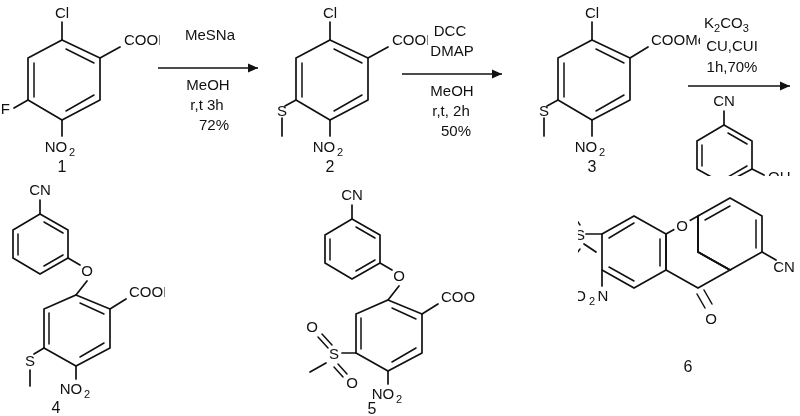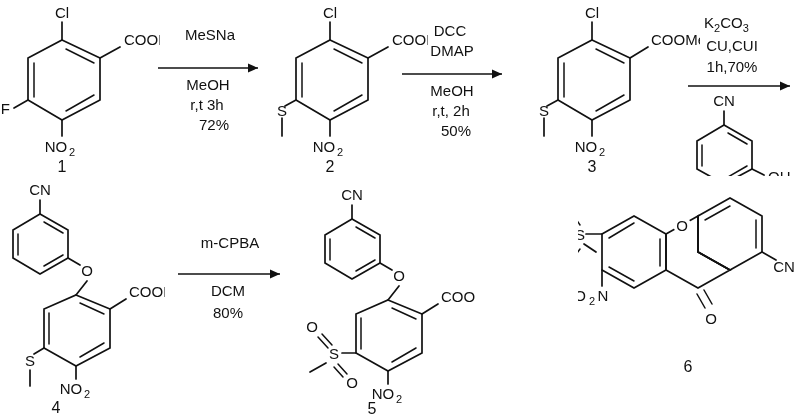--- a/index.html
+++ b/index.html
@@ -201,29 +201,20 @@
       <text class="atom" x="30" y="188" text-anchor="middle">S</text>
       <line class="bond" x1="30" y1="192" x2="30" y2="208"></line>
 
       <line class="bond" x1="76" y1="188" x2="76" y2="201"></line>
       <text class="atom" x="71" y="216" text-anchor="middle">NO</text>
       <text class="sub" x="87" y="220" text-anchor="middle">2</text>
       <text class="cnum" x="56" y="235">4</text>
     </svg>
   </div>
 
-  <div class="struct" style="left:170px; top:228px;">
-    <svg width="120" height="100" viewBox="0 0 120 100">
-      <text class="cond" x="60" y="20">m-CPBA</text>
-      <line class="arrowline" x1="8" y1="46" x2="110" y2="46"></line>
-      <polygon class="arrowhead" points="110,46 100,41.5 100,50.5"></polygon>
-      <text class="cond" x="58" y="68">DCM</text>
-      <text class="cond" x="58" y="90">80%</text>
-    </svg>
-  </div>
 
   <div class="struct" style="left:290px; top:178px;">
     <svg width="185" height="238" viewBox="0 0 185 238">
 
       <text class="atom" x="62" y="22" text-anchor="middle">CN</text>
       <line class="bond" x1="62" y1="27" x2="62" y2="41"></line>
       <polygon class="bond" points="62,41 90,57 90,85 62,101 35,85 35,57"></polygon>
       <line class="bond-thin" x1="66" y1="49" x2="85" y2="60"></line>
       <line class="bond-thin" x1="40" y1="82" x2="40" y2="61"></line>
       <line class="bond-thin" x1="85" y1="82" x2="66" y2="93"></line>

